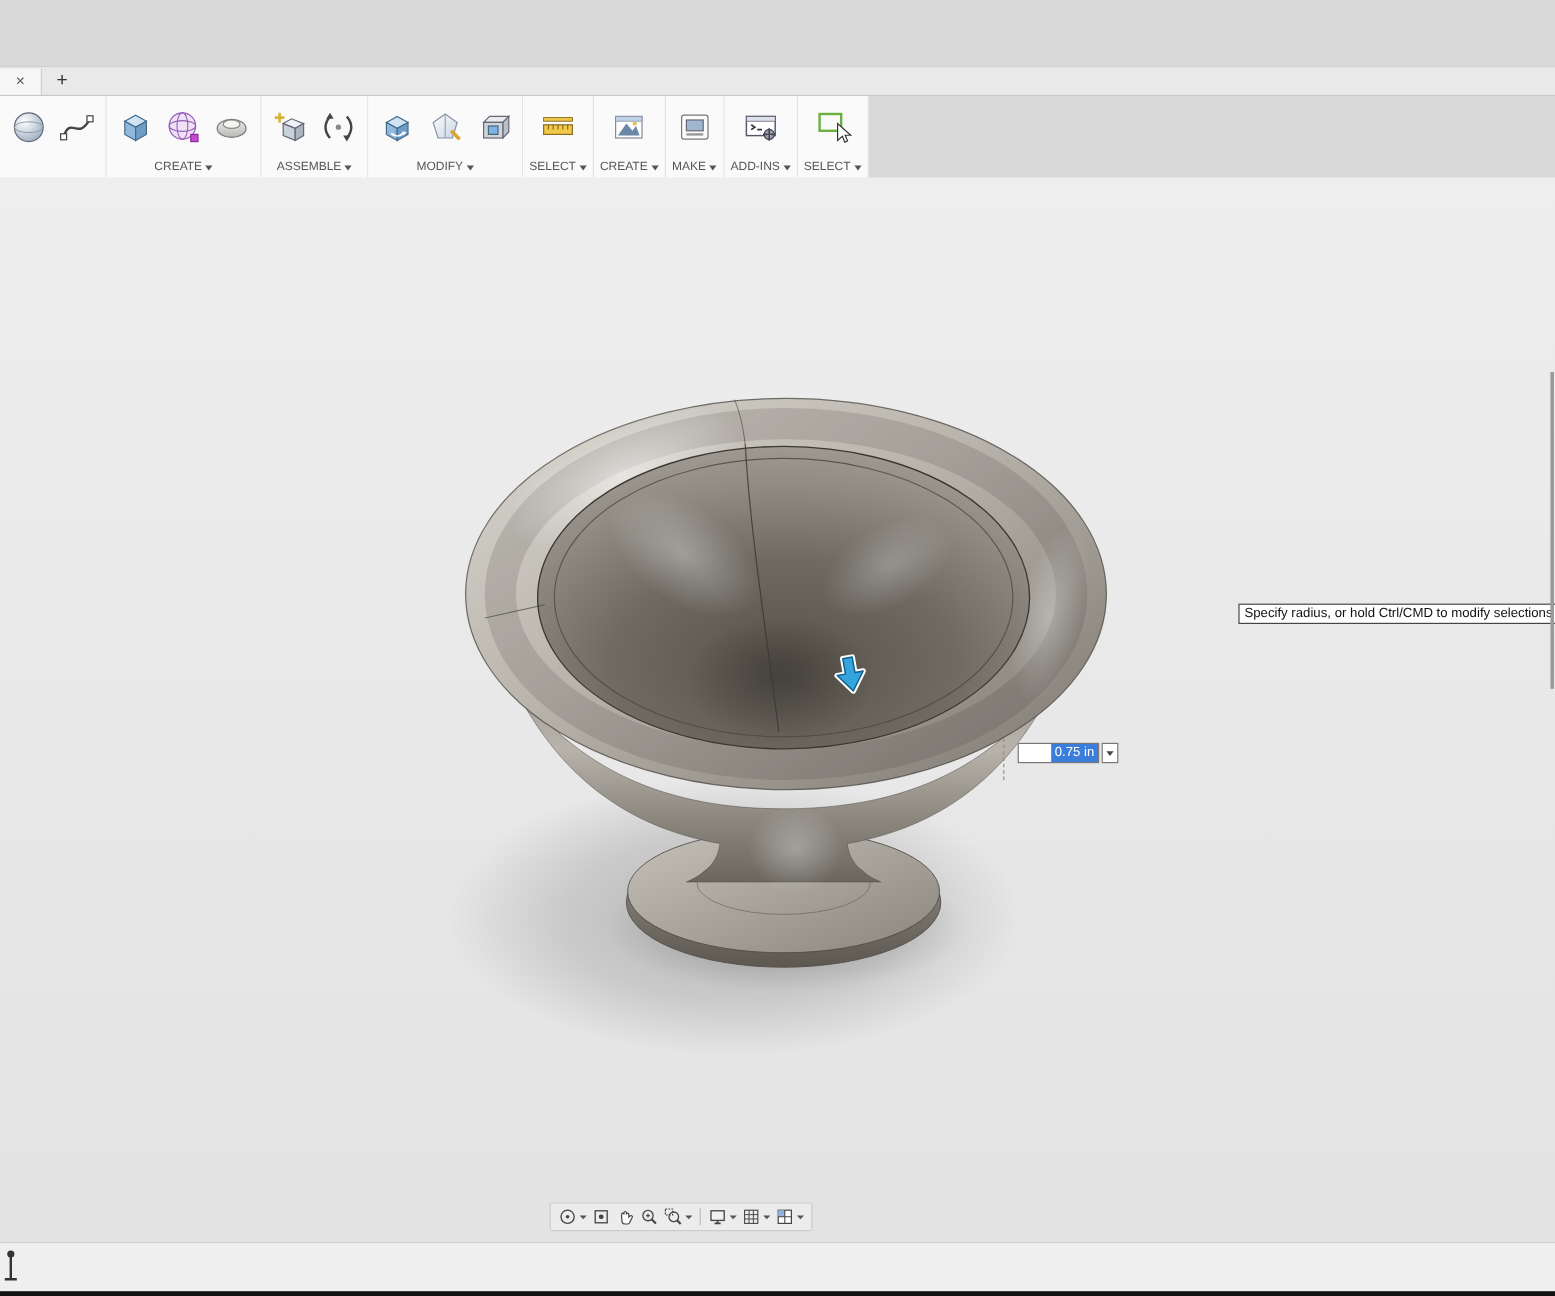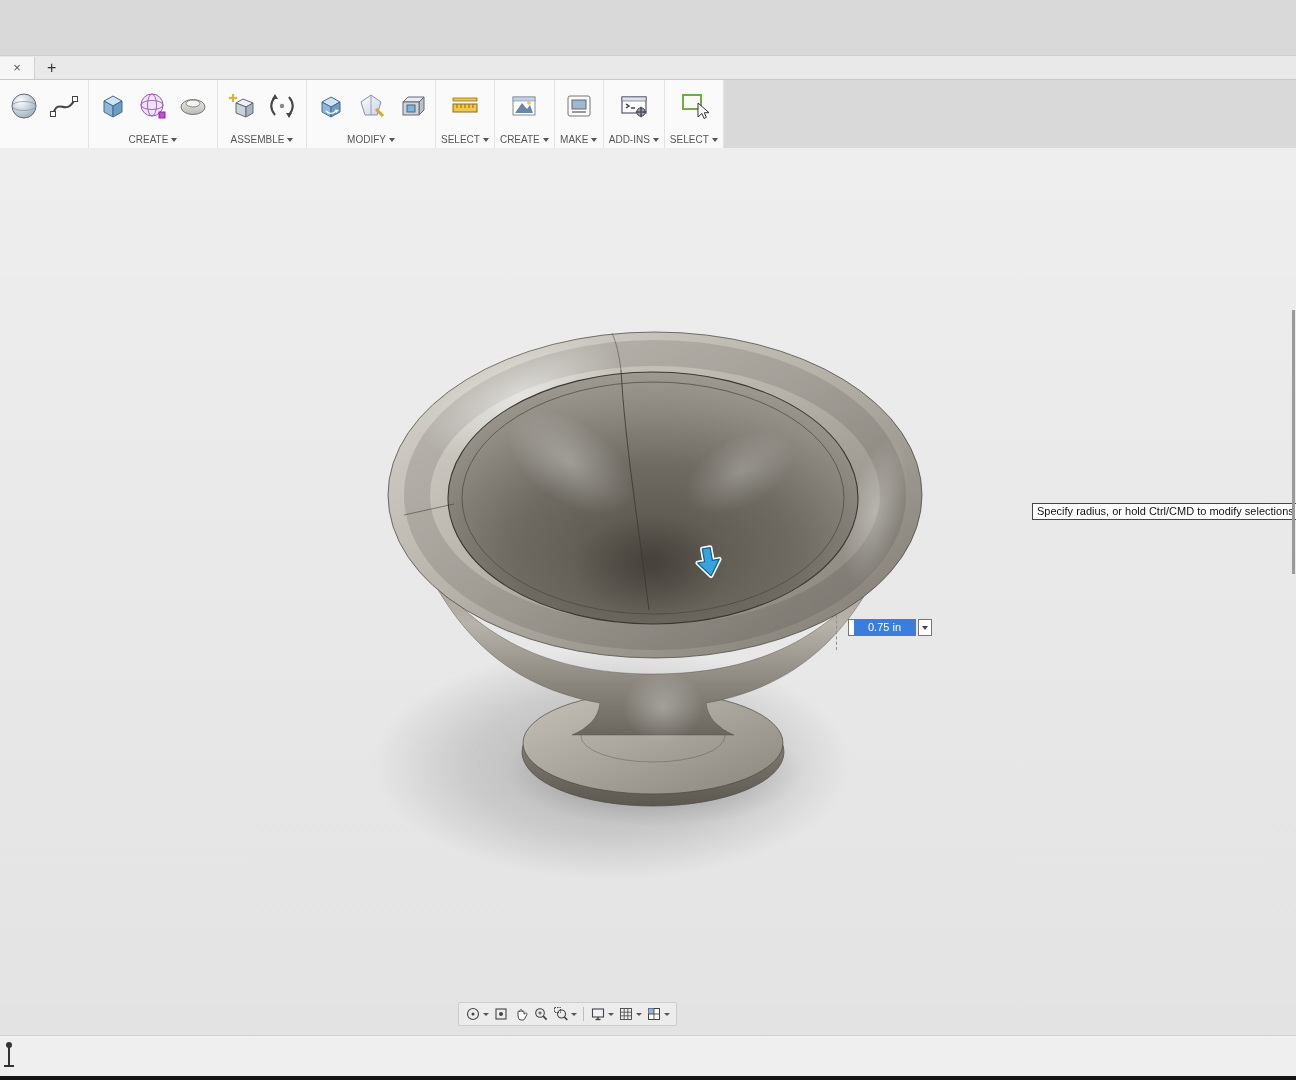--- a/index.html
+++ b/index.html
@@ -33,21 +33,21 @@
   .bowl-svg{position:absolute;left:370px;top:174px;width:570px;height:568px;}
   .cursor-svg{position:absolute;left:691px;top:396px;width:36px;height:40px;}
 
   .tooltip{position:absolute;left:1006px;top:355px;background:#ffffff;border:1px solid #454545;
            color:#111;font-size:11px;padding:1px 4px 2px 4px;white-space:nowrap;margin-left:26px;}
 
   .dim-leader{position:absolute;left:836px;top:462px;height:40px;border-left:1px dashed #8f8f8f;}
   .dim-wrap{position:absolute;left:848px;top:471px;display:flex;align-items:center;}
   .dim-field{width:66px;height:15px;background:#ffffff;border:1px solid #767676;
              display:flex;align-items:center;justify-content:flex-end;overflow:hidden;}
-  .dim-sel{background:#3b7ddd;color:#ffffff;font-size:11px;line-height:15px;padding:0 14px;}
+  .dim-sel{background:#3b7ddd;color:#ffffff;font-size:11px;line-height:15px;padding:0 3px;}
   .dim-drop{width:12px;height:15px;border:1px solid #767676;margin-left:2px;background:#ffffff;
             display:flex;align-items:center;justify-content:center;}
   .dim-caret{width:0;height:0;border-left:3px solid transparent;border-right:3px solid transparent;
              border-top:4px solid #444;}
 
   .navbar{position:absolute;left:458px;top:854px;height:22px;background:rgba(236,236,236,.95);
           border:1px solid #cdcdcd;border-radius:2px;display:flex;align-items:center;padding:0 4px;}
   .nbtn{display:flex;align-items:center;height:18px;padding:0 2px;cursor:default;}
   .nbtn svg{width:16px;height:16px;display:block;}
   .ncaret{width:0;height:0;border-left:3px solid transparent;border-right:3px solid transparent;

